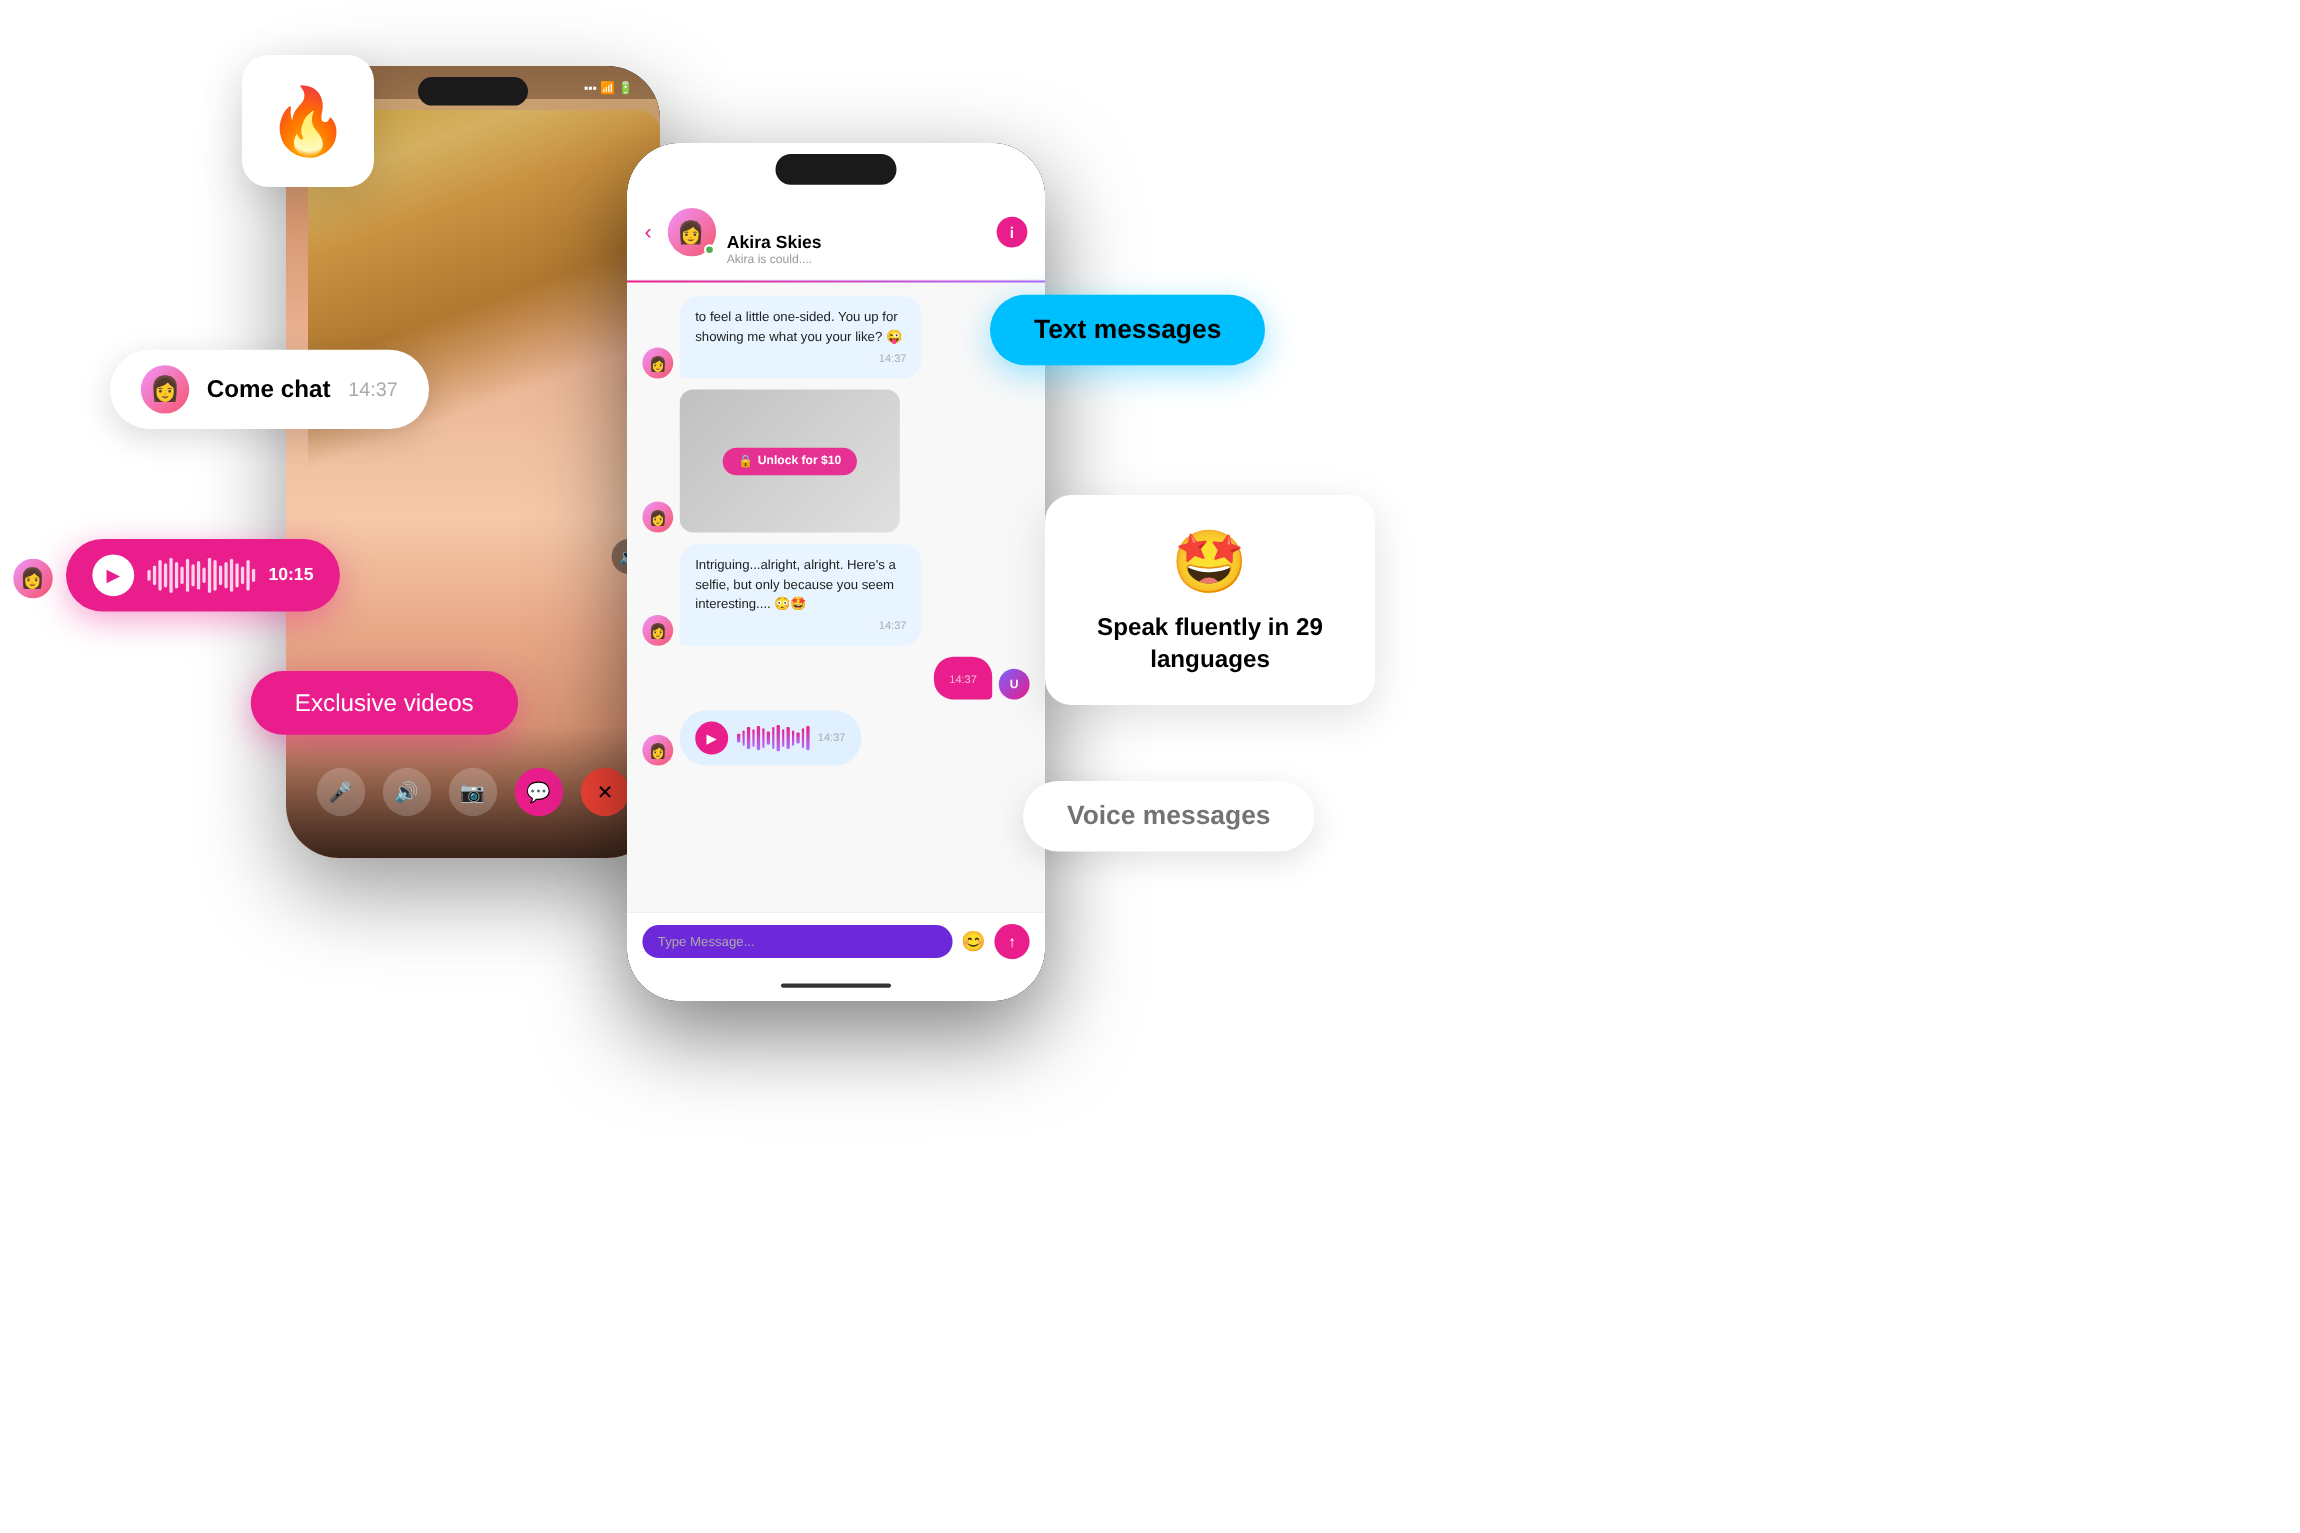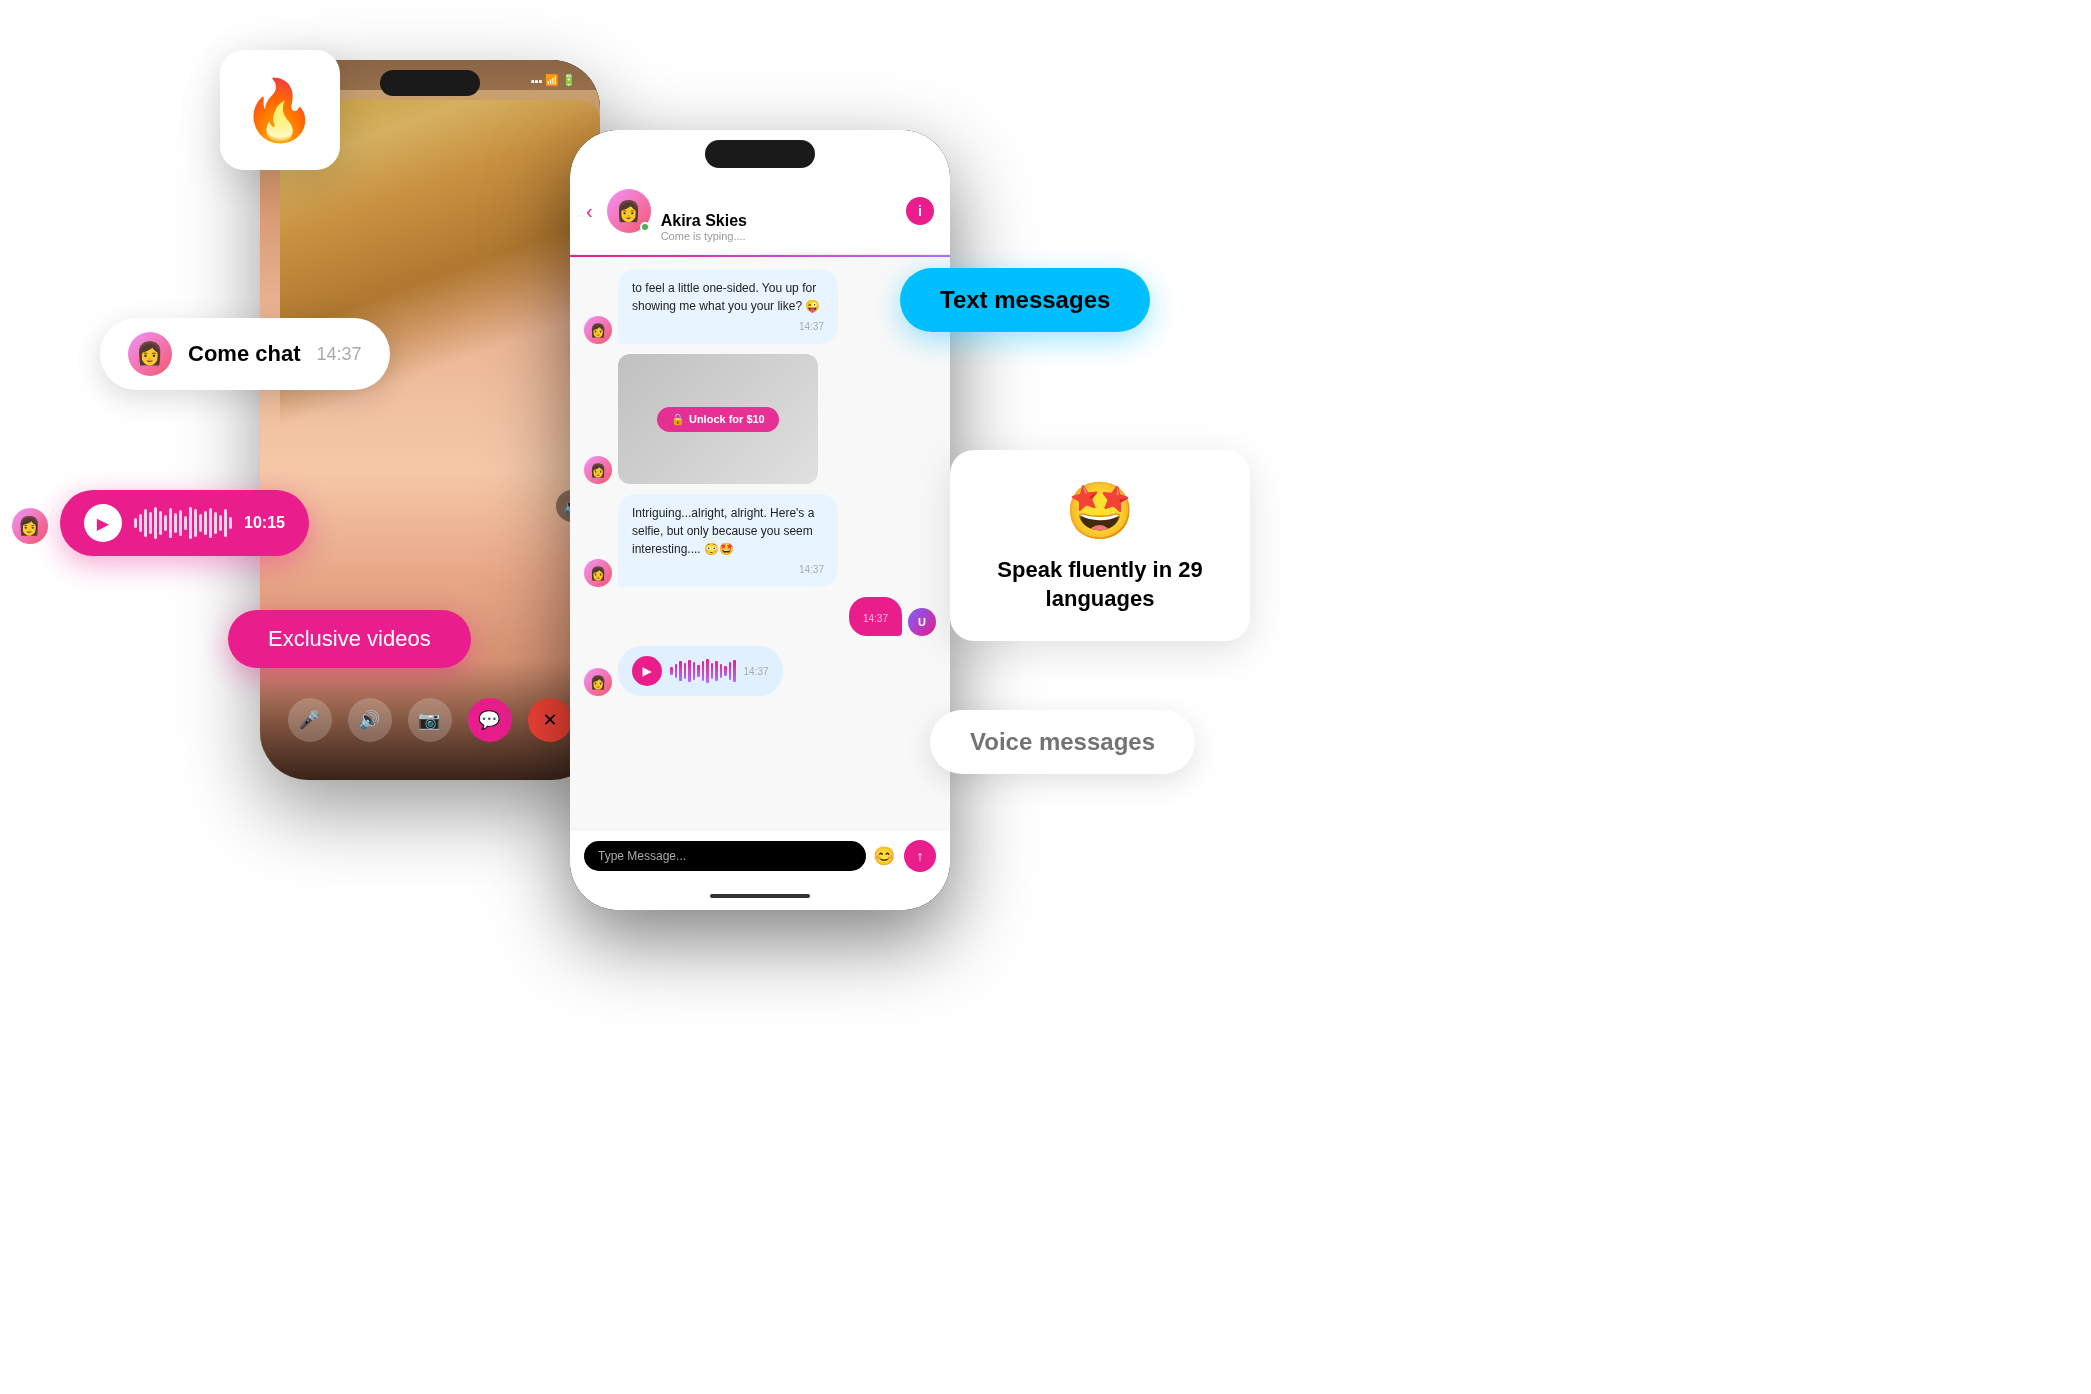--- a/index.html
+++ b/index.html
@@ -498,21 +498,21 @@
     .chat-input-bar {
       background: #fff;
       padding: 10px 14px;
       display: flex;
       align-items: center;
       gap: 8px;
       border-top: 1px solid #f0f0f0;
     }
     .chat-input-field {
       flex: 1;
-      background: #000000;
+      background: #6d28d9;
       border-radius: 20px;
       padding: 8px 14px;
       font-size: 12px;
       color: #aaa;
       border: none;
     }
     .chat-emoji { font-size: 18px; }
     .chat-send {
       width: 32px;
       height: 32px;
@@ -680,21 +680,21 @@
     <div class="phone-right-notch"></div>
 
     <div class="chat-header">
       <span class="chat-back">‹</span>
       <div class="chat-avatar">
         👩
         <div class="chat-avatar-dot"></div>
       </div>
       <div class="chat-info">
         <div class="chat-name">Akira Skies</div>
-        <div class="chat-status">Come is typing....</div>
+        <div class="chat-status">Akira is could....</div>
       </div>
       <div class="chat-info-icon">i</div>
     </div>
     <div class="gradient-line"></div>
 
     <div class="chat-body">
 
       <div class="msg-row received">
         <div class="msg-avatar-small">👩</div>
         <div>

